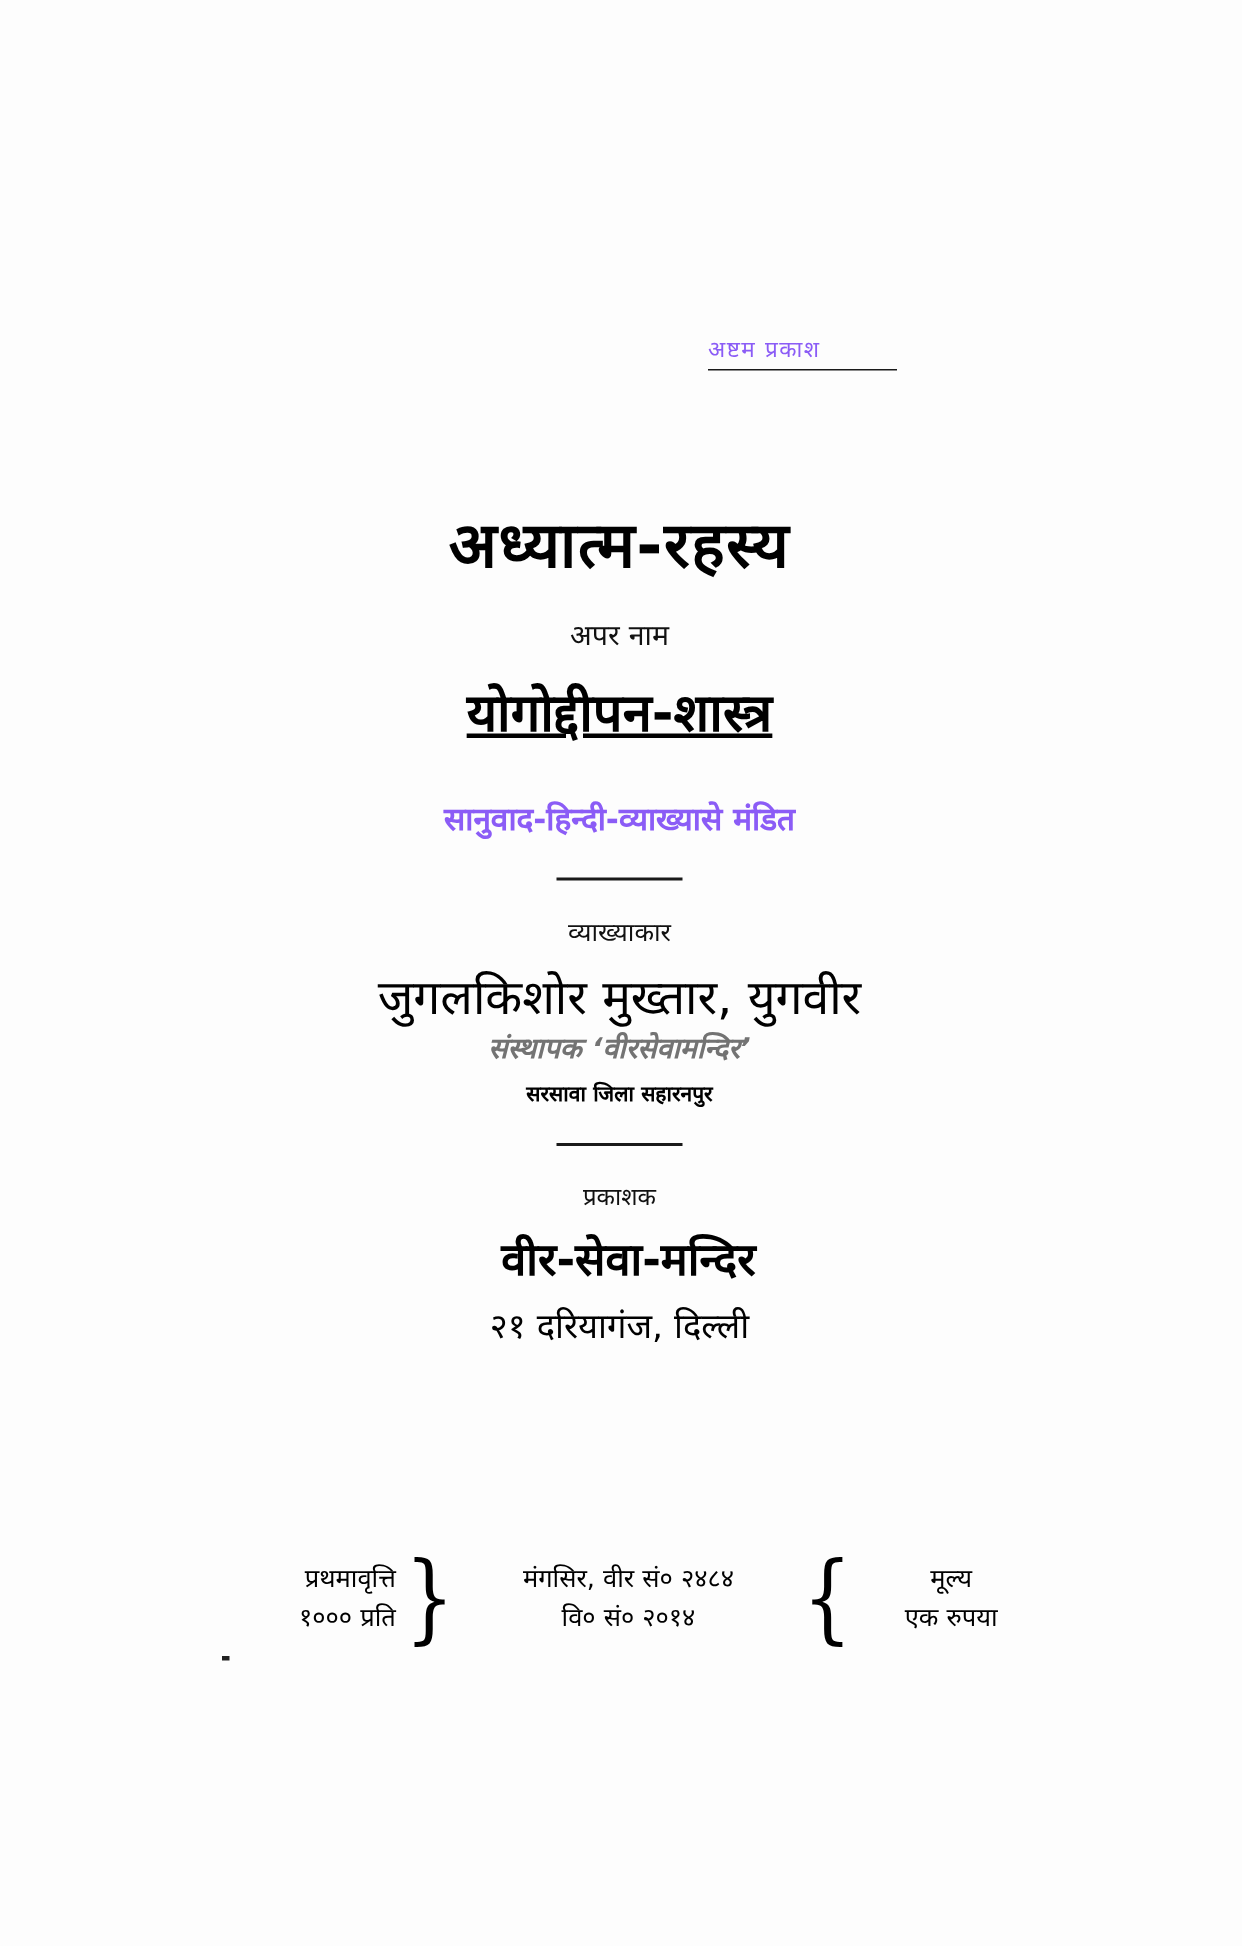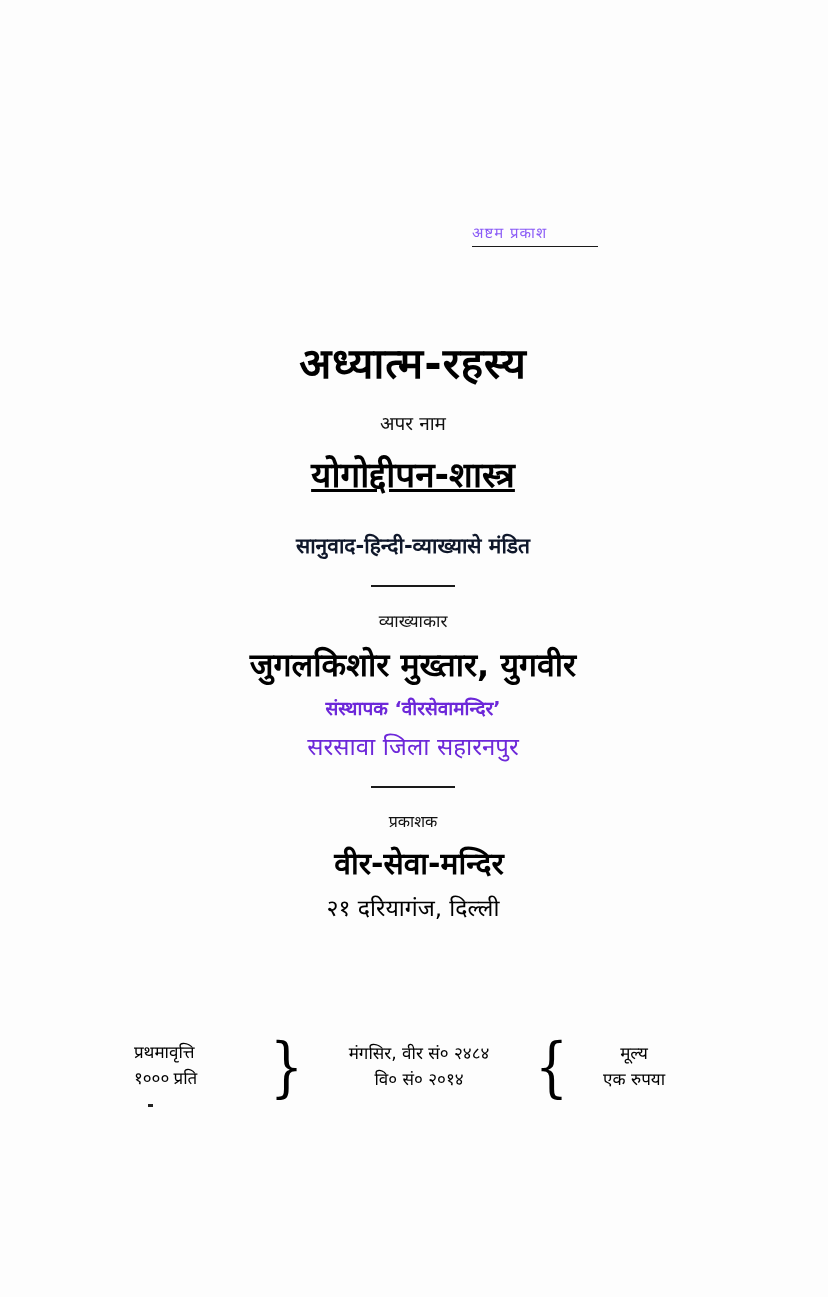--- a/index.html
+++ b/index.html
@@ -60,52 +60,52 @@
   .alt-title {
     font-size: 35px;
     font-weight: bold;
     color: #000;
     margin-bottom: 34px;
     text-decoration: underline;
   }
   .subtitle {
     font-size: 21px;
     font-weight: bold;
-    color: #0f172a;
+    color: #8b5cf6;
     margin-bottom: 26px;
   }
 
   .rule {
     width: 84px;
     height: 0;
     border-top: 2px solid #1a1a1a;
     margin: 24px auto 22px auto;
   }
 
   .role-label {
     font-size: 17px;
     color: #111;
     margin-bottom: 10px;
   }
   .author {
     font-size: 32px;
-    font-weight: bold;
-    color: #000;
-    margin-bottom: 10px;
+    font-weight: normal;
+    color: #000;
   }
   .author-sub1 {
     font-size: 19px;
     font-weight: bold;
-    color: #6d28d9;
+    color: #737373;
     margin-bottom: 8px;
+    font-style: italic;
   }
   .author-sub2 {
-    font-size: 24px;
-    font-weight: normal;
-    color: #6d28d9;
+    font-size: 14px;
+    font-weight: bold;
+    color: #000000;
   }
 
   .pub-label {
     font-size: 16px;
     color: #111;
     margin-bottom: 10px;
   }
   .publisher {
     font-size: 30px;
     font-weight: bold;
@@ -129,21 +129,21 @@
     align-items: center;
     gap: 0px;
     font-size: 17px;
     color: #000;
   }
   .imprint-block {
     text-align: center;
     line-height: 1.55;
     white-space: nowrap;
   }
-  .imprint-left { width: 130px; text-align: left; font-family: Liberation Serif, serif; }
+  .imprint-left { width: 130px; text-align: right; }
   .imprint-mid  { width: 220px; }
   .imprint-right{ width: 120px; }
 
   .brace {
     font-size: 52px;
     line-height: 1;
     font-family: "DejaVu Serif", serif;
     color: #000;
     padding: 0 6px;
     transform: scaleY(1.25);

